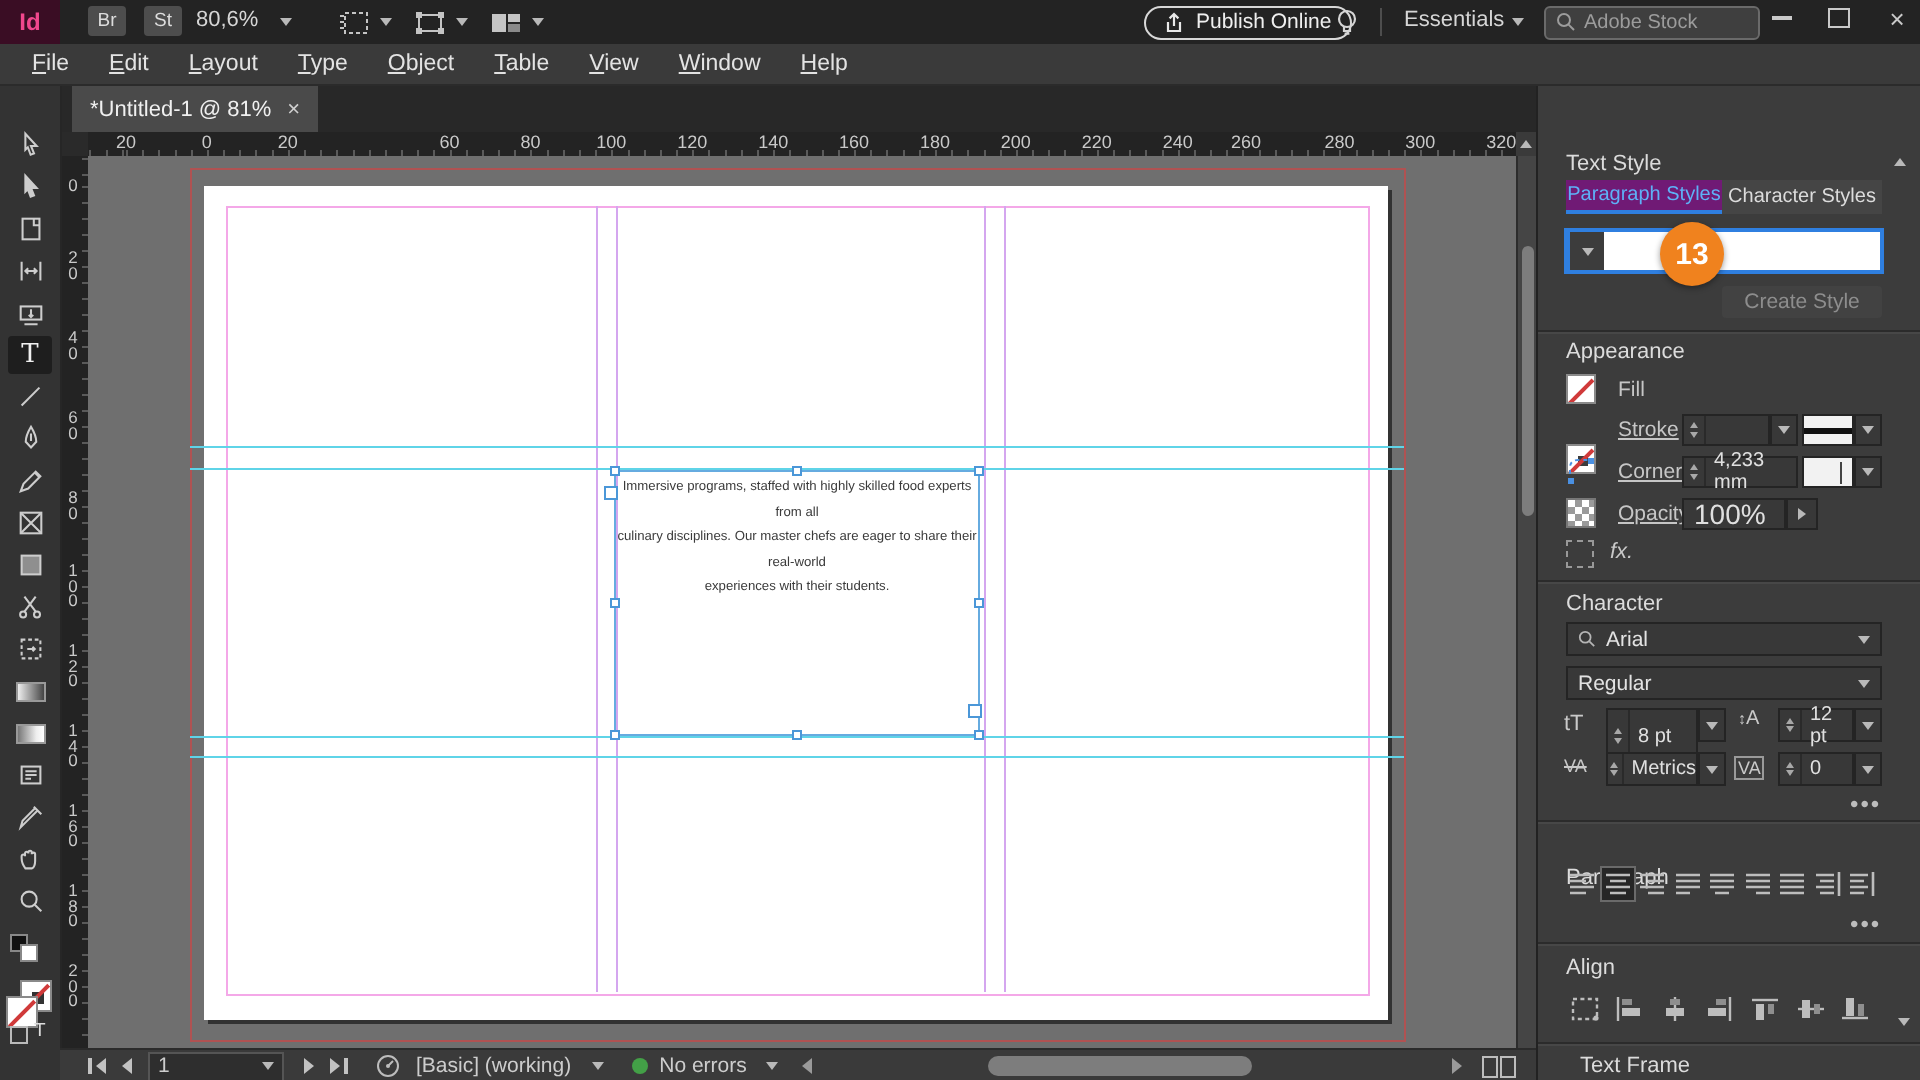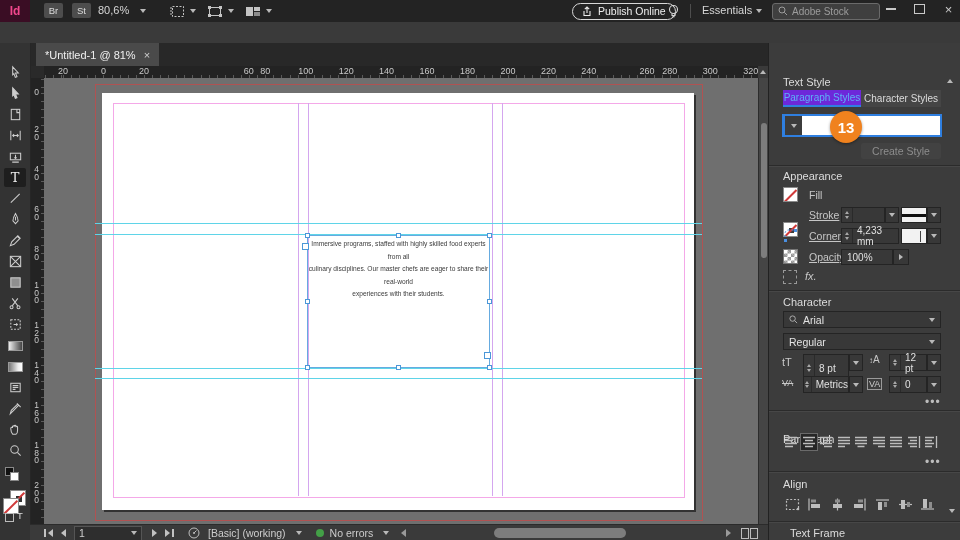--- a/index.html
+++ b/index.html
@@ -141,48 +141,59 @@
       <div class="winbtn">
           <div style="width:10px;height:1.5px;background:#c9c9c9;"></div>
         </div>
       <div class="winbtn">
           <div style="width:9px;height:8px;border:1.5px solid #c9c9c9;"></div>
         </div>
       <div class="winbtn" style="font-size:13px;">×</div>
     </div>
   </div>
 
+  <div class="r menubar">
+    <span class="menu-item">File</span>
+    <span class="menu-item">Edit</span>
+    <span class="menu-item">Layout</span>
+    <span class="menu-item">Type</span>
+    <span class="menu-item">Object</span>
+    <span class="menu-item">Table</span>
+    <span class="menu-item">View</span>
+    <span class="menu-item">Window</span>
+    <span class="menu-item">Help</span>
+  </div>
 
   <div class="r tabbar">
     <div class="doctab">
       <span style="font-size:11px;color:#f0f0f0;">*Untitled-1 @ 81%</span>
       <span style="font-size:11px;color:#cfcfcf;">×</span>
     </div>
   </div>
   <div class="r" style="left:2px;top:44px;font-size:9px;color:#bdbdbd;letter-spacing:-1px;">»</div>
   <div class="r" style="left:6px;top:54px;width:16px;height:5px;background:#4a4a4a;"></div>
 
   <div class="r corner"></div>
   <div class="r hruler">
       <div class="minor"></div>
       <span class="hrl" style="left: 19px;">20</span>
       <span class="hrl" style="left: 59.45px;">0</span>
       <span class="hrl" style="left: 99.9px;">20</span>
       <span class="hrl" style="left: 140.35px; margin-top: 21px;">40</span>
-      <span class="hrl" style="left: 180.8px; margin-left: 24px;">60</span>
+      <span class="hrl" style="left: 180.8px;">60</span>
       <span class="hrl" style="left: 221.25px;">80</span>
       <span class="hrl" style="left: 261.7px;">100</span>
       <span class="hrl" style="left: 302.15px;">120</span>
       <span class="hrl" style="left: 342.6px;">140</span>
       <span class="hrl" style="left: 383.05px;">160</span>
       <span class="hrl" style="left: 423.5px;">180</span>
       <span class="hrl" style="left: 463.95px;">200</span>
       <span class="hrl" style="left: 504.4px;">220</span>
       <span class="hrl" style="left: 544.85px;">240</span>
-      <span class="hrl" style="left: 603px;">260</span>
+      <span class="hrl" style="left: 579px;">260</span>
       <span class="hrl" style="left: 625.75px;">280</span>
       <span class="hrl" style="left: 666.2px;">300</span>
       <span class="hrl" style="left: 706.65px;">320</span>
     </div>
   <div class="r vruler">
       <div class="minor"></div>
       <span class="vrl" style="white-space: pre; top: 15px;">0</span>
       <span class="vrl" style="white-space: pre; top: 55px;">2
 0</span>
       <span class="vrl" style="white-space: pre; top: 95px;">4
@@ -362,21 +373,21 @@
   </div>
 
   <div class="r vsb">
       <div class="thumb" style="top:45px;height:135px;"></div>
     </div>
 
   <div class="r panel">
 
     <div class="r sect" style="left:14px;top:33px;">Text Style</div>
     <span class="r chvu" style="left:178px;top:36px;"></span>
-    <div class="r" style="left:14px;top:47px;width:78px;height:17px;background:#6d28d9;border-bottom:2px solid #2f7fe0;box-sizing:border-box;display:flex;align-items:center;justify-content:center;font-size:10px;color:#5eb1f7;">Paragraph Styles</div>
+    <div class="r" style="left:14px;top:47px;width:78px;height:17px;background:#701a75;border-bottom:2px solid #2f7fe0;box-sizing:border-box;display:flex;align-items:center;justify-content:center;font-size:10px;color:#5eb1f7;">Paragraph Styles</div>
     <div class="r" style="left:92px;top:47px;width:80px;height:17px;background:#454545;display:flex;align-items:center;justify-content:center;font-size:10px;color:#dcdcdc;">Character Styles</div>
     <div class="r" style="left:13px;top:71px;width:160px;height:23px;border:2px solid #2f7fe0;box-sizing:border-box;background:#fff;display:flex;">
       <div style="width:17px;background:#3c3c3c;border-left:1px solid #2f7fe0;display:flex;align-items:center;justify-content:center;">
           <span class="chv"></span>
         </div>
     </div>
     <div class="badge13" style="left:61px;top:68px;">13</div>
     <div class="r" style="left:92px;top:100px;width:80px;height:16px;background:#424242;border-radius:2px;display:flex;align-items:center;justify-content:center;font-size:10.5px;color:#8d8d8d;">Create Style</div>
     <div class="divider" style="top:122px;"></div>
 
@@ -419,21 +430,21 @@
         <div class="val">4,233 mm</div>
       </div>
     <div class="r" style="left:132px;top:185px;width:26px;height:16px;background:#f2f2f2;border:1px solid #242424;box-sizing:border-box;">
         <div style="position:absolute;right:5px;top:2px;width:1px;height:11px;background:#444;"></div>
       </div>
     <div class="ddchev" style="left:158px;top:185px;width:14px;height:16px;">
         <span class="chv"></span>
       </div>
     <div class="r checker" style="left:14px;top:206px;width:15px;height:15px;"></div>
     <div class="r lnk" style="left:40px;top:208px;">Opacity</div>
-    <div class="r" style="left:72px;top:206px;width:52px;height:16px;background:#383838;border:1px solid #242424;box-sizing:border-box;display:flex;align-items:center;padding-left:5px;font-size:10px;color:#e0e0e0;">100%</div>
+    <div class="r" style="left:72px;top:206px;width:52px;height:16px;background:#383838;border:1px solid #242424;box-sizing:border-box;display:flex;align-items:center;padding-left:5px;font-size:14px;color:#e0e0e0;">100%</div>
     <div class="ddchev" style="left:124px;top:206px;width:16px;height:16px;">
         <span class="tri-r" style="border-left-color:#b9b9b9;border-top-width:3.5px;border-bottom-width:3.5px;border-left-width:4px;"></span>
       </div>
     <div class="r" style="left:14px;top:227px;width:12px;height:12px;border:1px dashed #999;"></div>
     <div class="r" style="left:36px;top:227px;font-size:11px;font-style:italic;color:#c9c9c9;">fx.</div>
     <div class="divider" style="top:247px;"></div>
 
     <div class="r sect" style="left:14px;top:253px;">Character</div>
     <div class="dd" style="left:14px;top:268px;width:158px;height:17px;">
       <svg width="9" height="9" viewBox="0 0 10 10">

